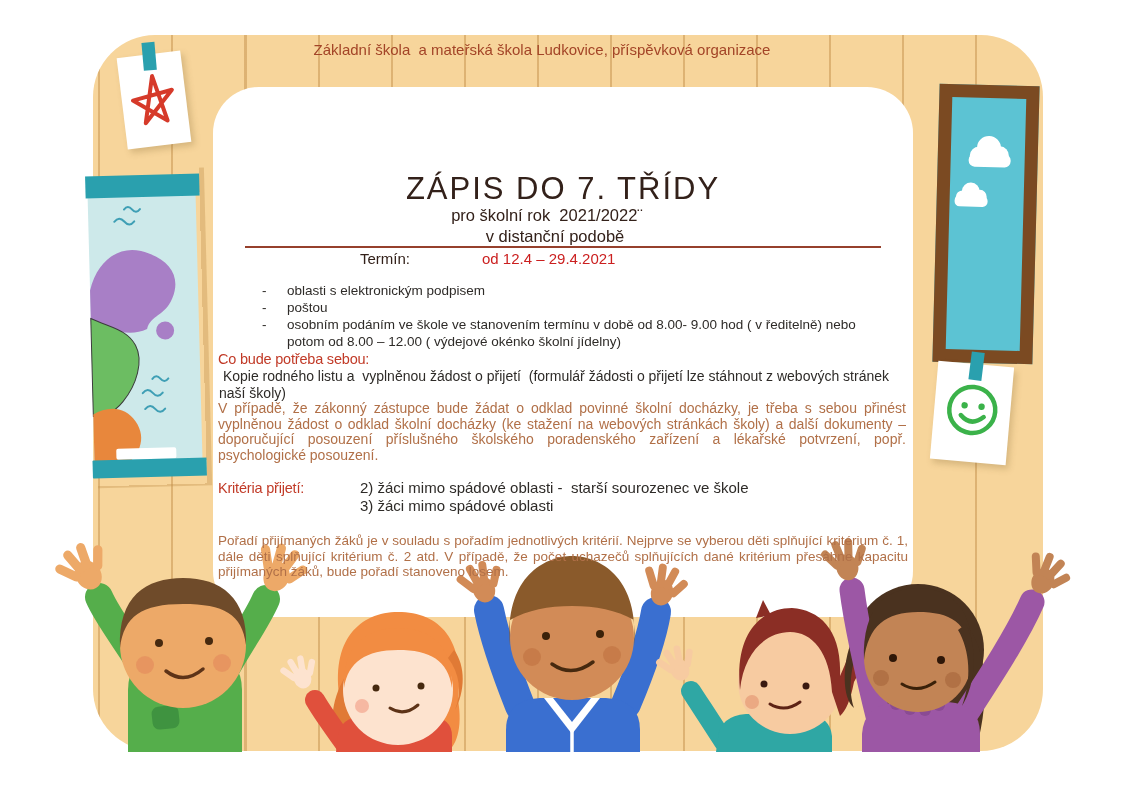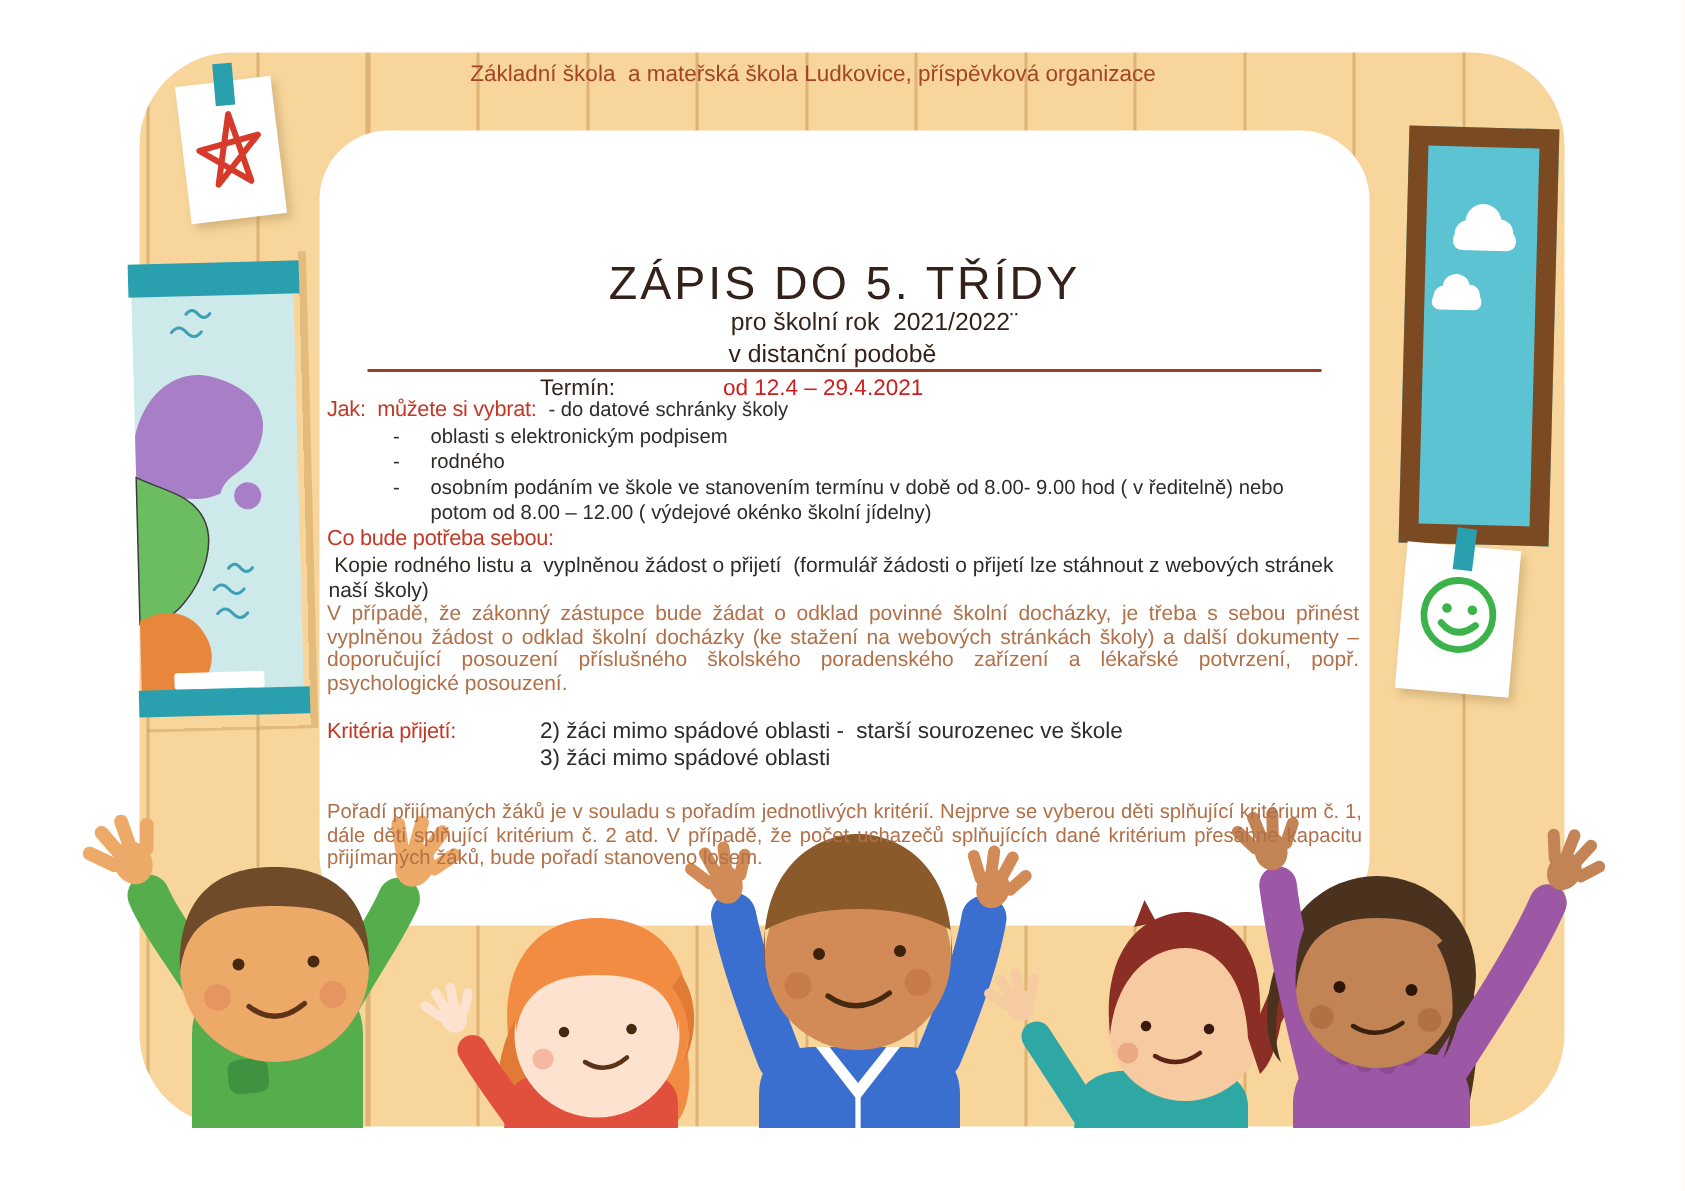--- a/index.html
+++ b/index.html
@@ -32,21 +32,21 @@
   .picframe{left:936px;top:85px;width:100px;height:278px;transform:rotate(1.5deg);
         background:#5cc3d3;border:13px solid #7b4a22;box-sizing:border-box;}
 
   
   .children{left:0;top:0;width:1123px;height:794px;pointer-events:none;}
 
   
   .content{inset:0;color:#2e2b28;}
   .school-head{left:0;top:41px;width:1084px;text-align:center;font-size:15px;color:#a34427;}
   .title{left:213px;top:171px;width:700px;text-align:center;font-size:31px;letter-spacing:2px;color:#33211a;}
-  .sub1{left:213px;top:206px;width:668px;text-align:center;font-size:16.5px;color:#33211a;padding-left:36px;}
+  .sub1{left:213px;top:206px;width:668px;text-align:center;font-size:16.5px;color:#33211a;}
   .sub2{left:213px;top:227px;width:684px;text-align:center;font-size:16.5px;color:#33211a;}
   .rule{left:245px;top:246px;width:636px;height:2px;background:#96402c;}
   .termin-label{left:360px;top:250px;font-size:15px;color:#33211a;}
   .termin-value{left:482px;top:250px;font-size:15px;color:#cb1f1f;}
   .jak-row{left:218px;top:265px;display:flex;align-items:baseline;gap:8px;}
   .red-label{font-size:14.5px;letter-spacing:-0.2px;color:#c13a27;}
   .jak-first{font-size:13.5px;color:#2e2b28;}
   .bullet{left:262px;display:flex;font-size:13.5px;line-height:16.5px;color:#2e2b28;}
   .bullet .dash{width:25px;flex:none;}
   .bullet .btxt{width:598px;}
@@ -215,40 +215,36 @@
           <circle cx="941" cy="660" r="4" fill="#2e1708"></circle>
         <circle cx="881" cy="678" r="8" fill="#a5643a" opacity=".6"></circle>
           <circle cx="953" cy="680" r="8" fill="#a5643a" opacity=".6"></circle>
         <path d="M902,684 Q918,694 935,682" stroke="#3a2109" stroke-width="3" fill="none" stroke-linecap="round"></path>
       </g>
     </g>
   </svg>
 
   <div class="abs content">
     <div class="abs school-head pre">Základní škola  a mateřská škola Ludkovice, příspěvková organizace</div>
-    <div class="abs title pre">ZÁPIS DO 5. TŘÍDY</div>
+    <div class="abs title pre">ZÁPIS DO 7. TŘÍDY</div>
     <div class="abs sub1 pre">pro školní rok  2021/2022¨</div>
     <div class="abs sub2 pre">v distanční podobě</div>
     <div class="abs rule"></div>
 
     <div class="abs termin-label pre">Termín:</div>
     <div class="abs termin-value pre">od 12.4 – 29.4.2021</div>
 
-    <div class="abs jak-row">
-      <span class="red-label pre">Jak:  můžete si vybrat:</span>
-      <span class="jak-first pre">- do datové schránky školy</span>
-    </div>
 
     <div class="abs bullet b1">
       <span class="dash">-</span>
       <span class="btxt pre">oblasti s elektronickým podpisem</span>
     </div>
     <div class="abs bullet b2">
       <span class="dash">-</span>
-      <span class="btxt pre">rodného</span>
+      <span class="btxt pre">poštou</span>
     </div>
     <div class="abs bullet b3">
       <span class="dash">-</span>
       <span class="btxt">osobním podáním ve škole ve stanovením termínu v době od 8.00- 9.00 hod ( v ředitelně) nebo potom od 8.00 – 12.00 ( výdejové okénko školní jídelny)</span>
     </div>
 
     <div class="abs red-label co-label pre">Co bude potřeba sebou:</div>
     <div class="abs co-text pre"> Kopie rodného listu a  vyplněnou žádost o přijetí  (formulář žádosti o přijetí lze stáhnout z webových stránek naší školy)</div>
 
     <div class="abs odklad">V případě, že zákonný zástupce bude žádat o odklad povinné školní docházky, je třeba s sebou přinést vyplněnou žádost o odklad školní docházky  (ke stažení na webových stránkách školy) a  další dokumenty – doporučující posouzení příslušného školského  poradenského zařízení a lékařské potvrzení, popř. psychologické posouzení.</div>

